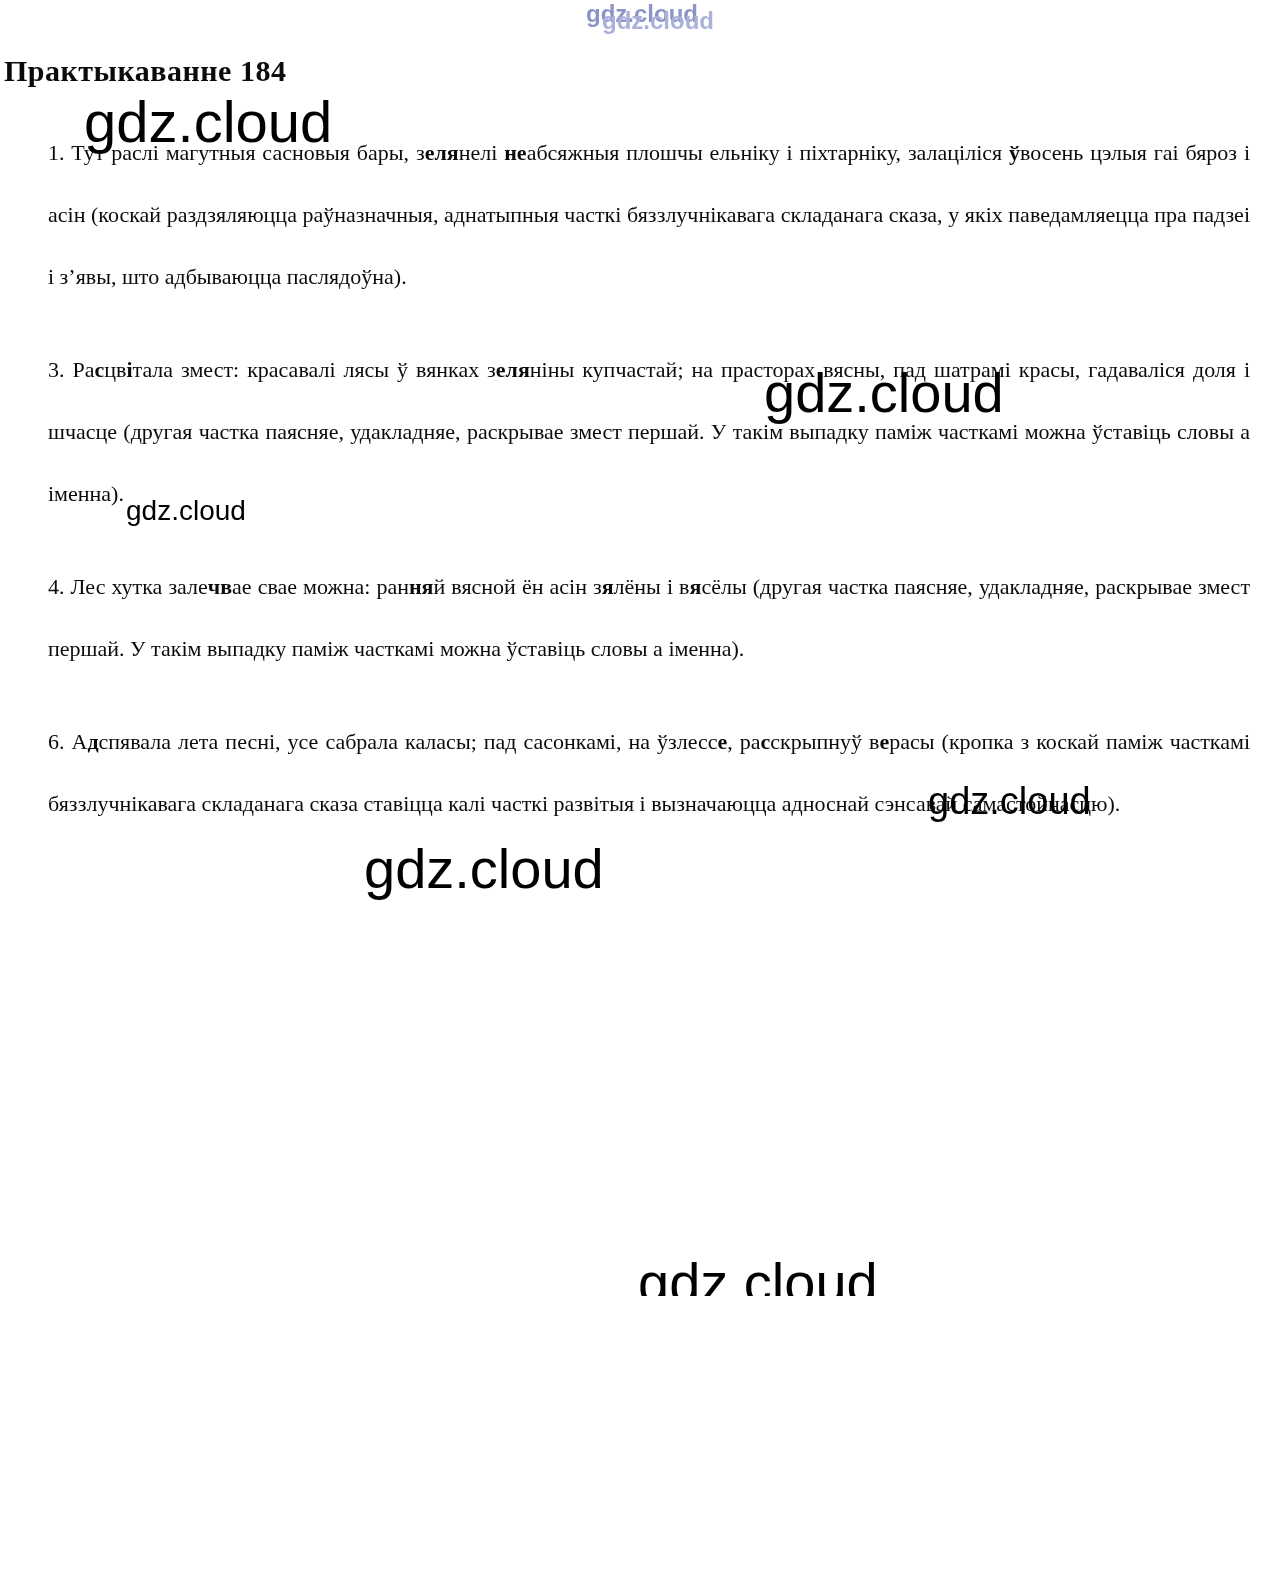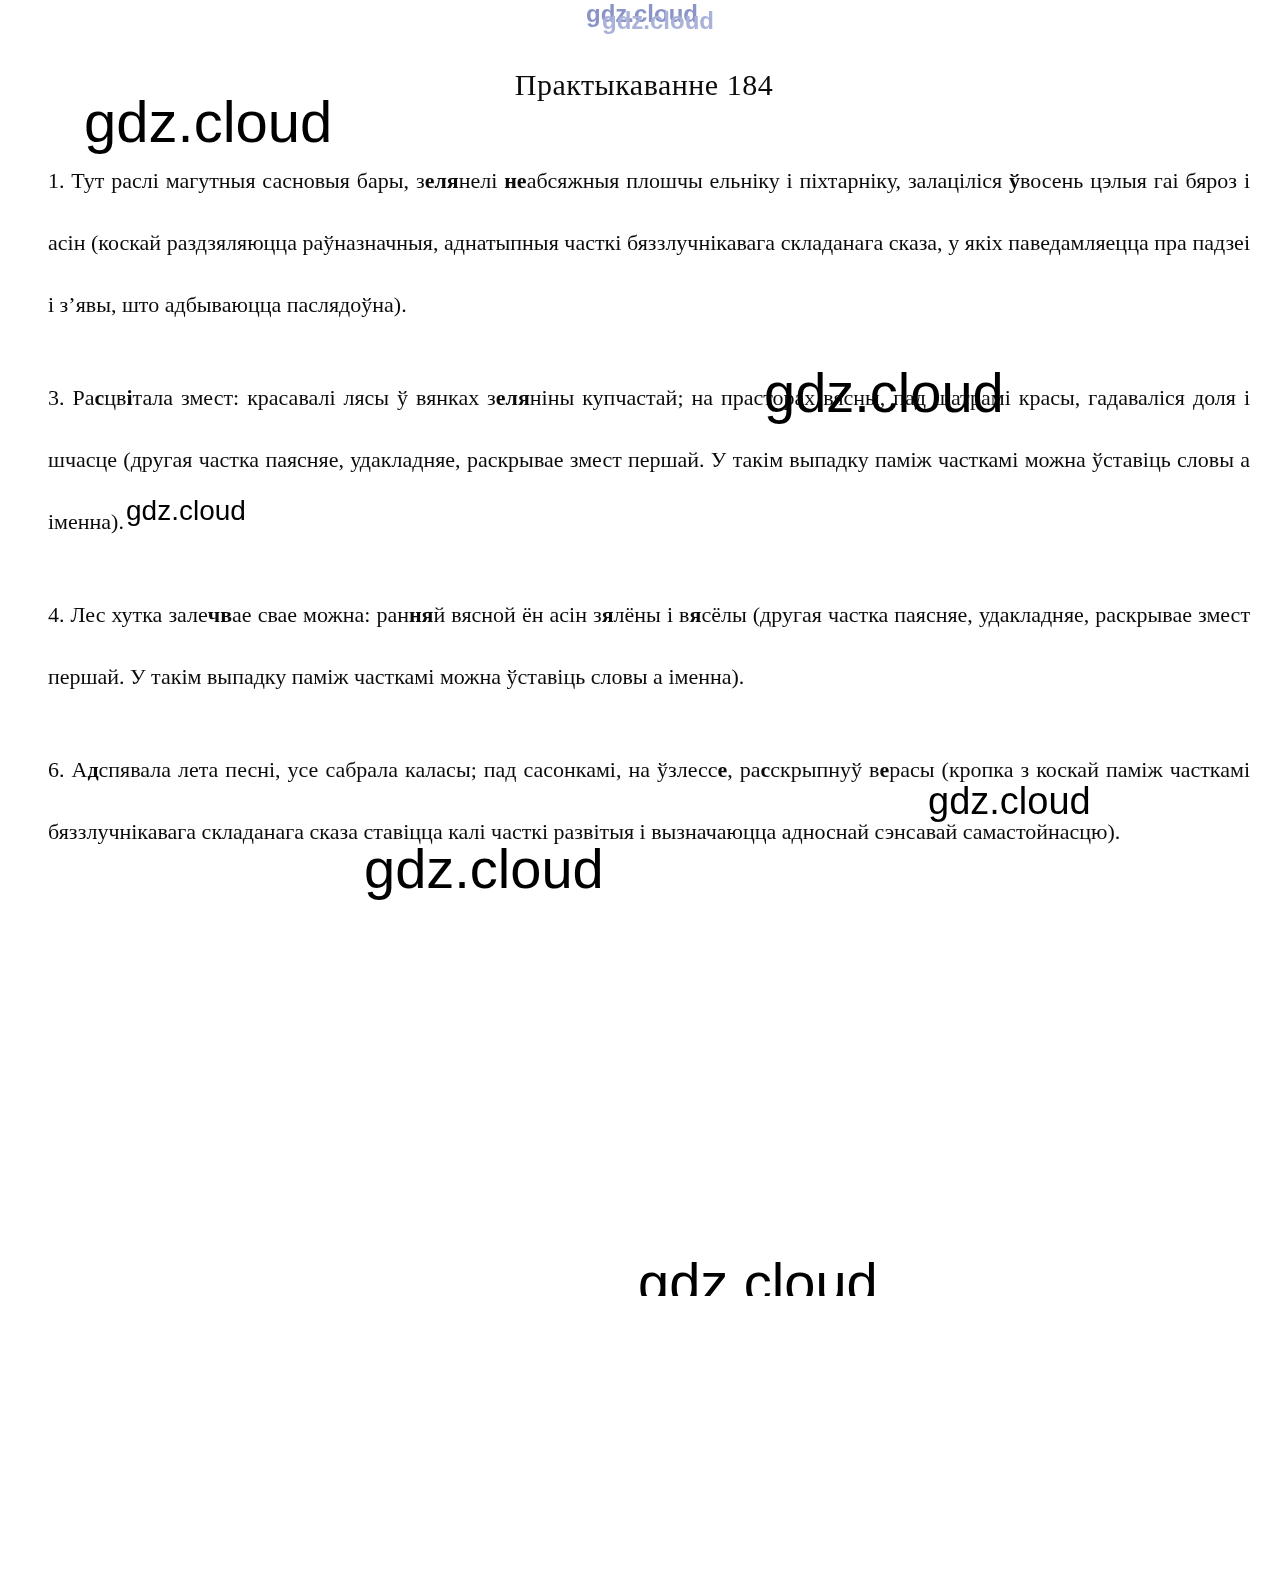--- a/index.html
+++ b/index.html
@@ -10,25 +10,25 @@
   .page {
     position: relative;
     width: 1288px;
     height: 1296px;
     background: #ffffff;
     font-family: "Liberation Serif", serif;
     color: #0b0b0b;
     overflow: hidden;
   }
   .title {
-    margin: 18px;
+    margin: 4px;
     padding-top: 50px;
-    text-align: center;
+    text-align: left;
     font-size: 30px;
-    font-weight: normal;
+    font-weight: bold;
     letter-spacing: 0.5px;
   }
   .content {
     padding: 30px 38px 0 36px;
   }
   .para {
     margin: 0 0 31px 12px;
     font-size: 22px;
     line-height: 62px;
     text-align: justify;

